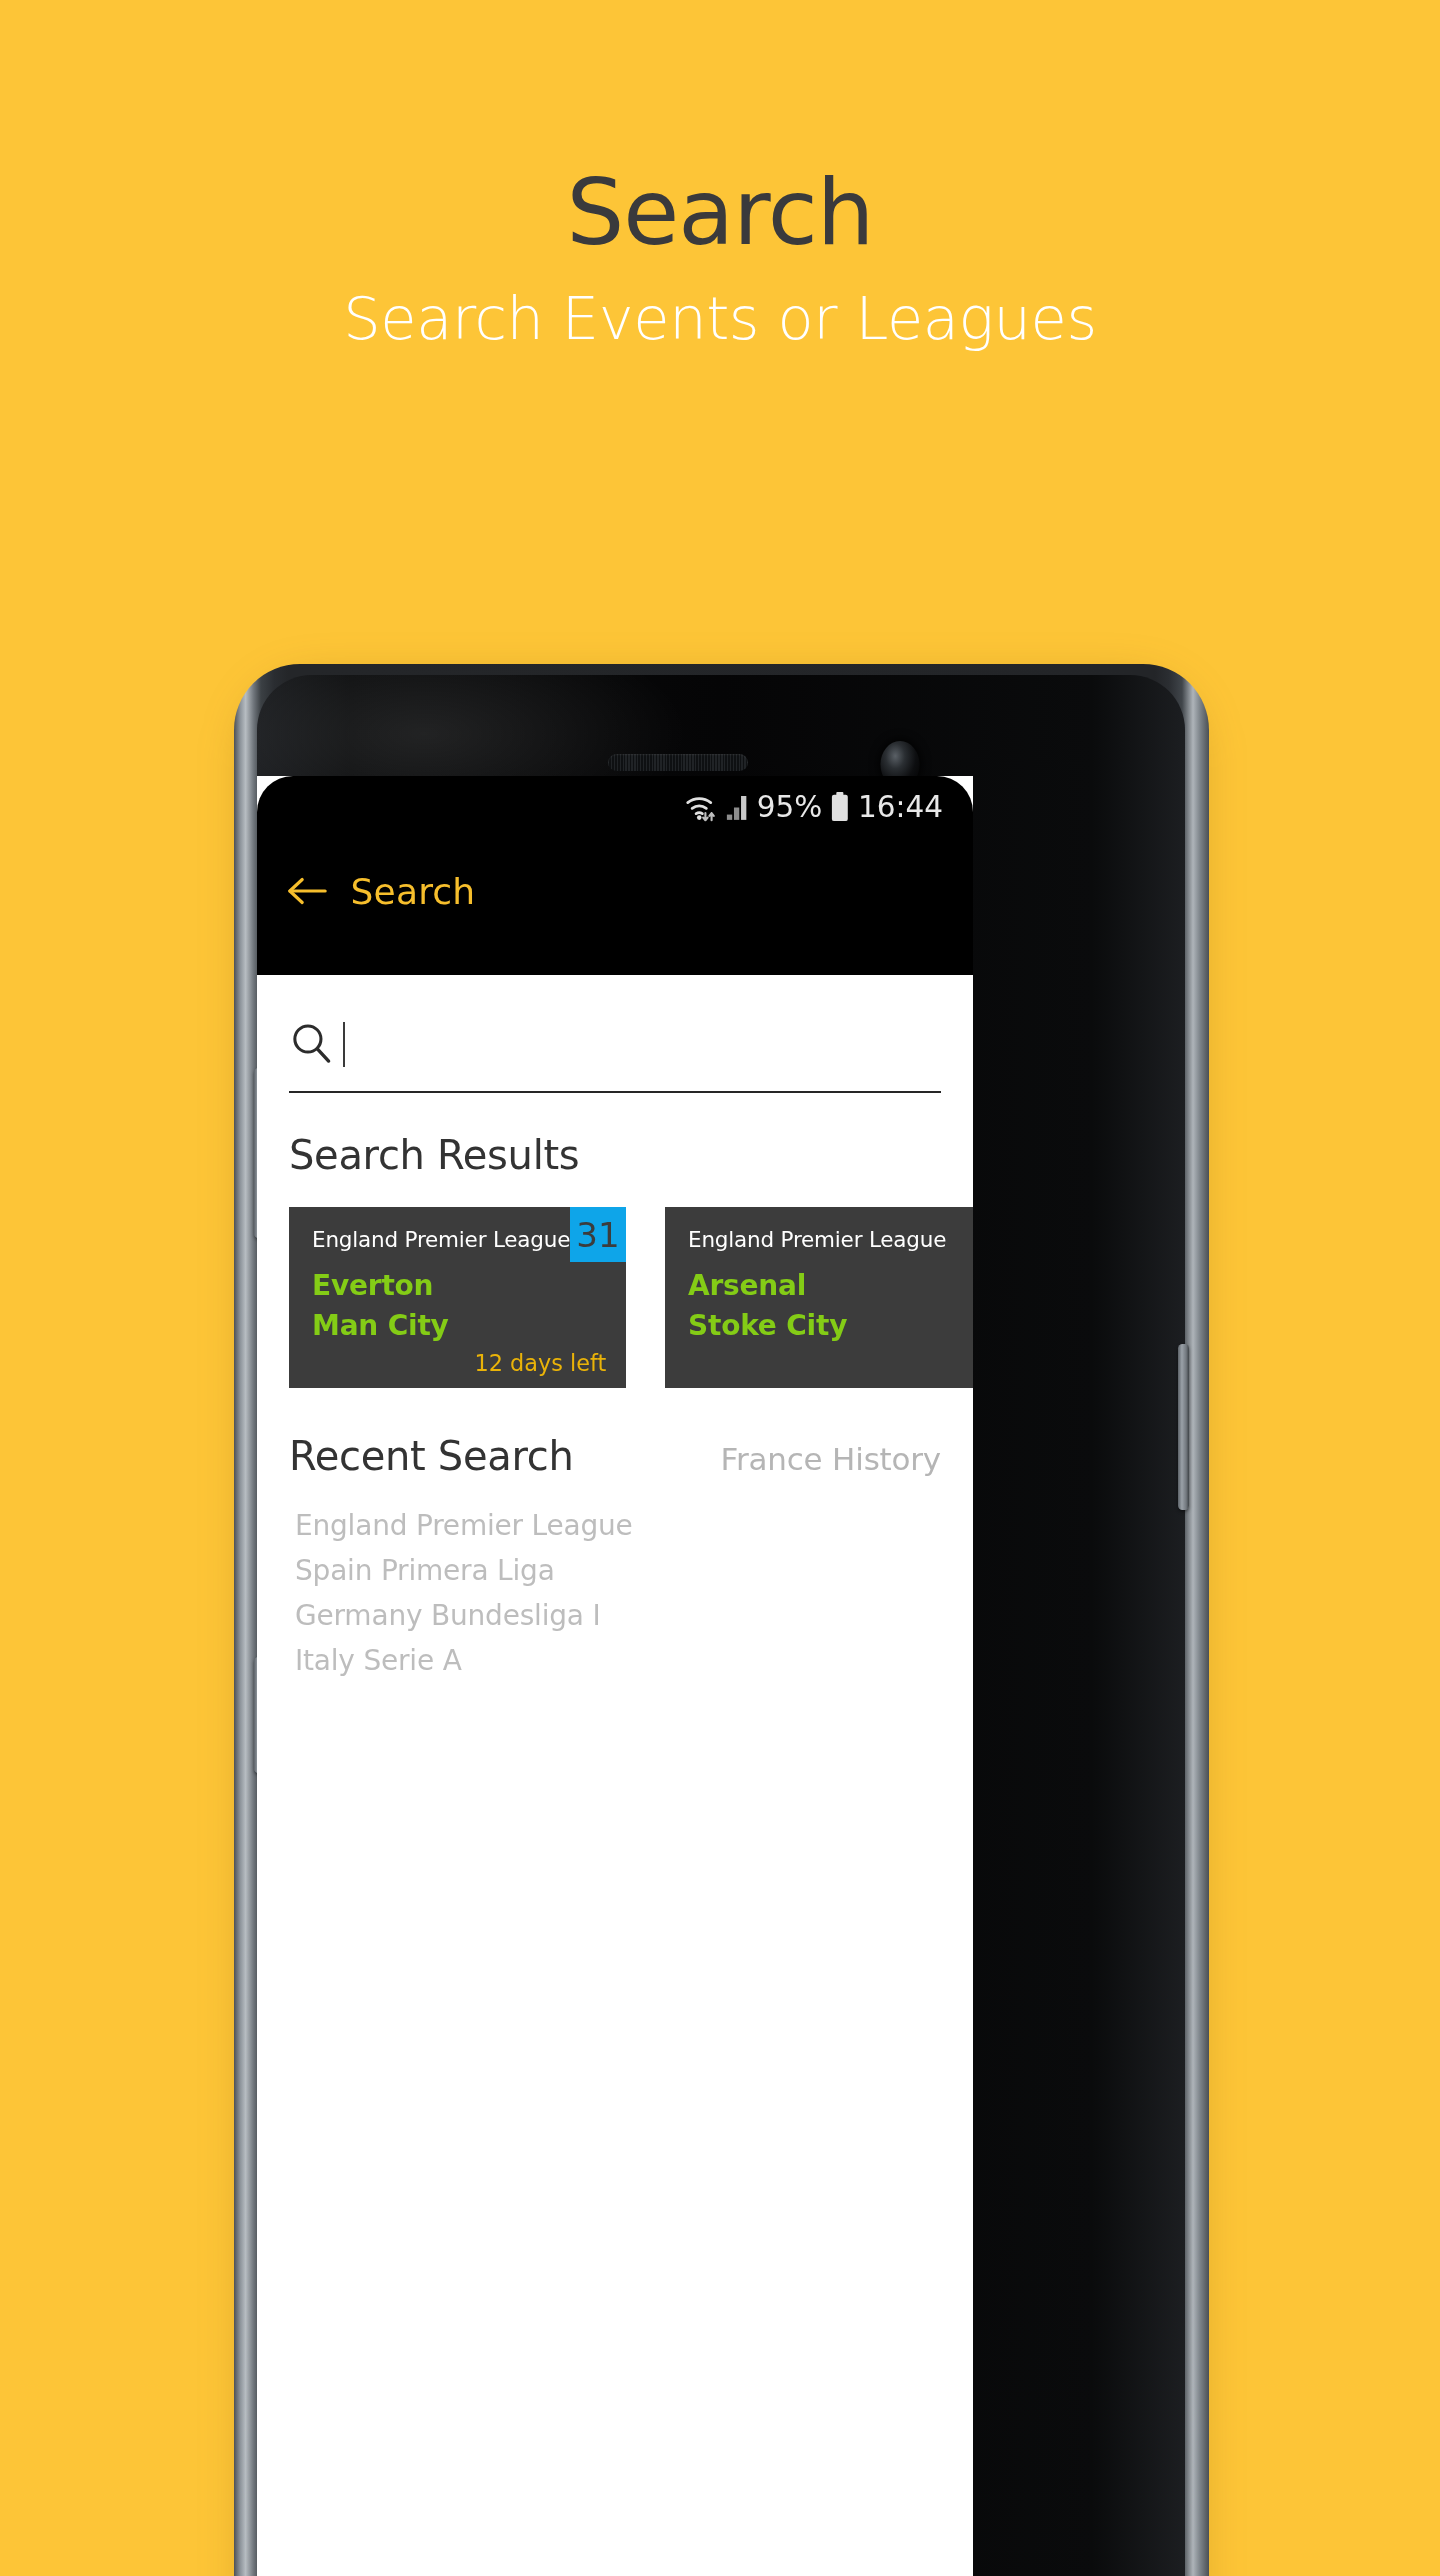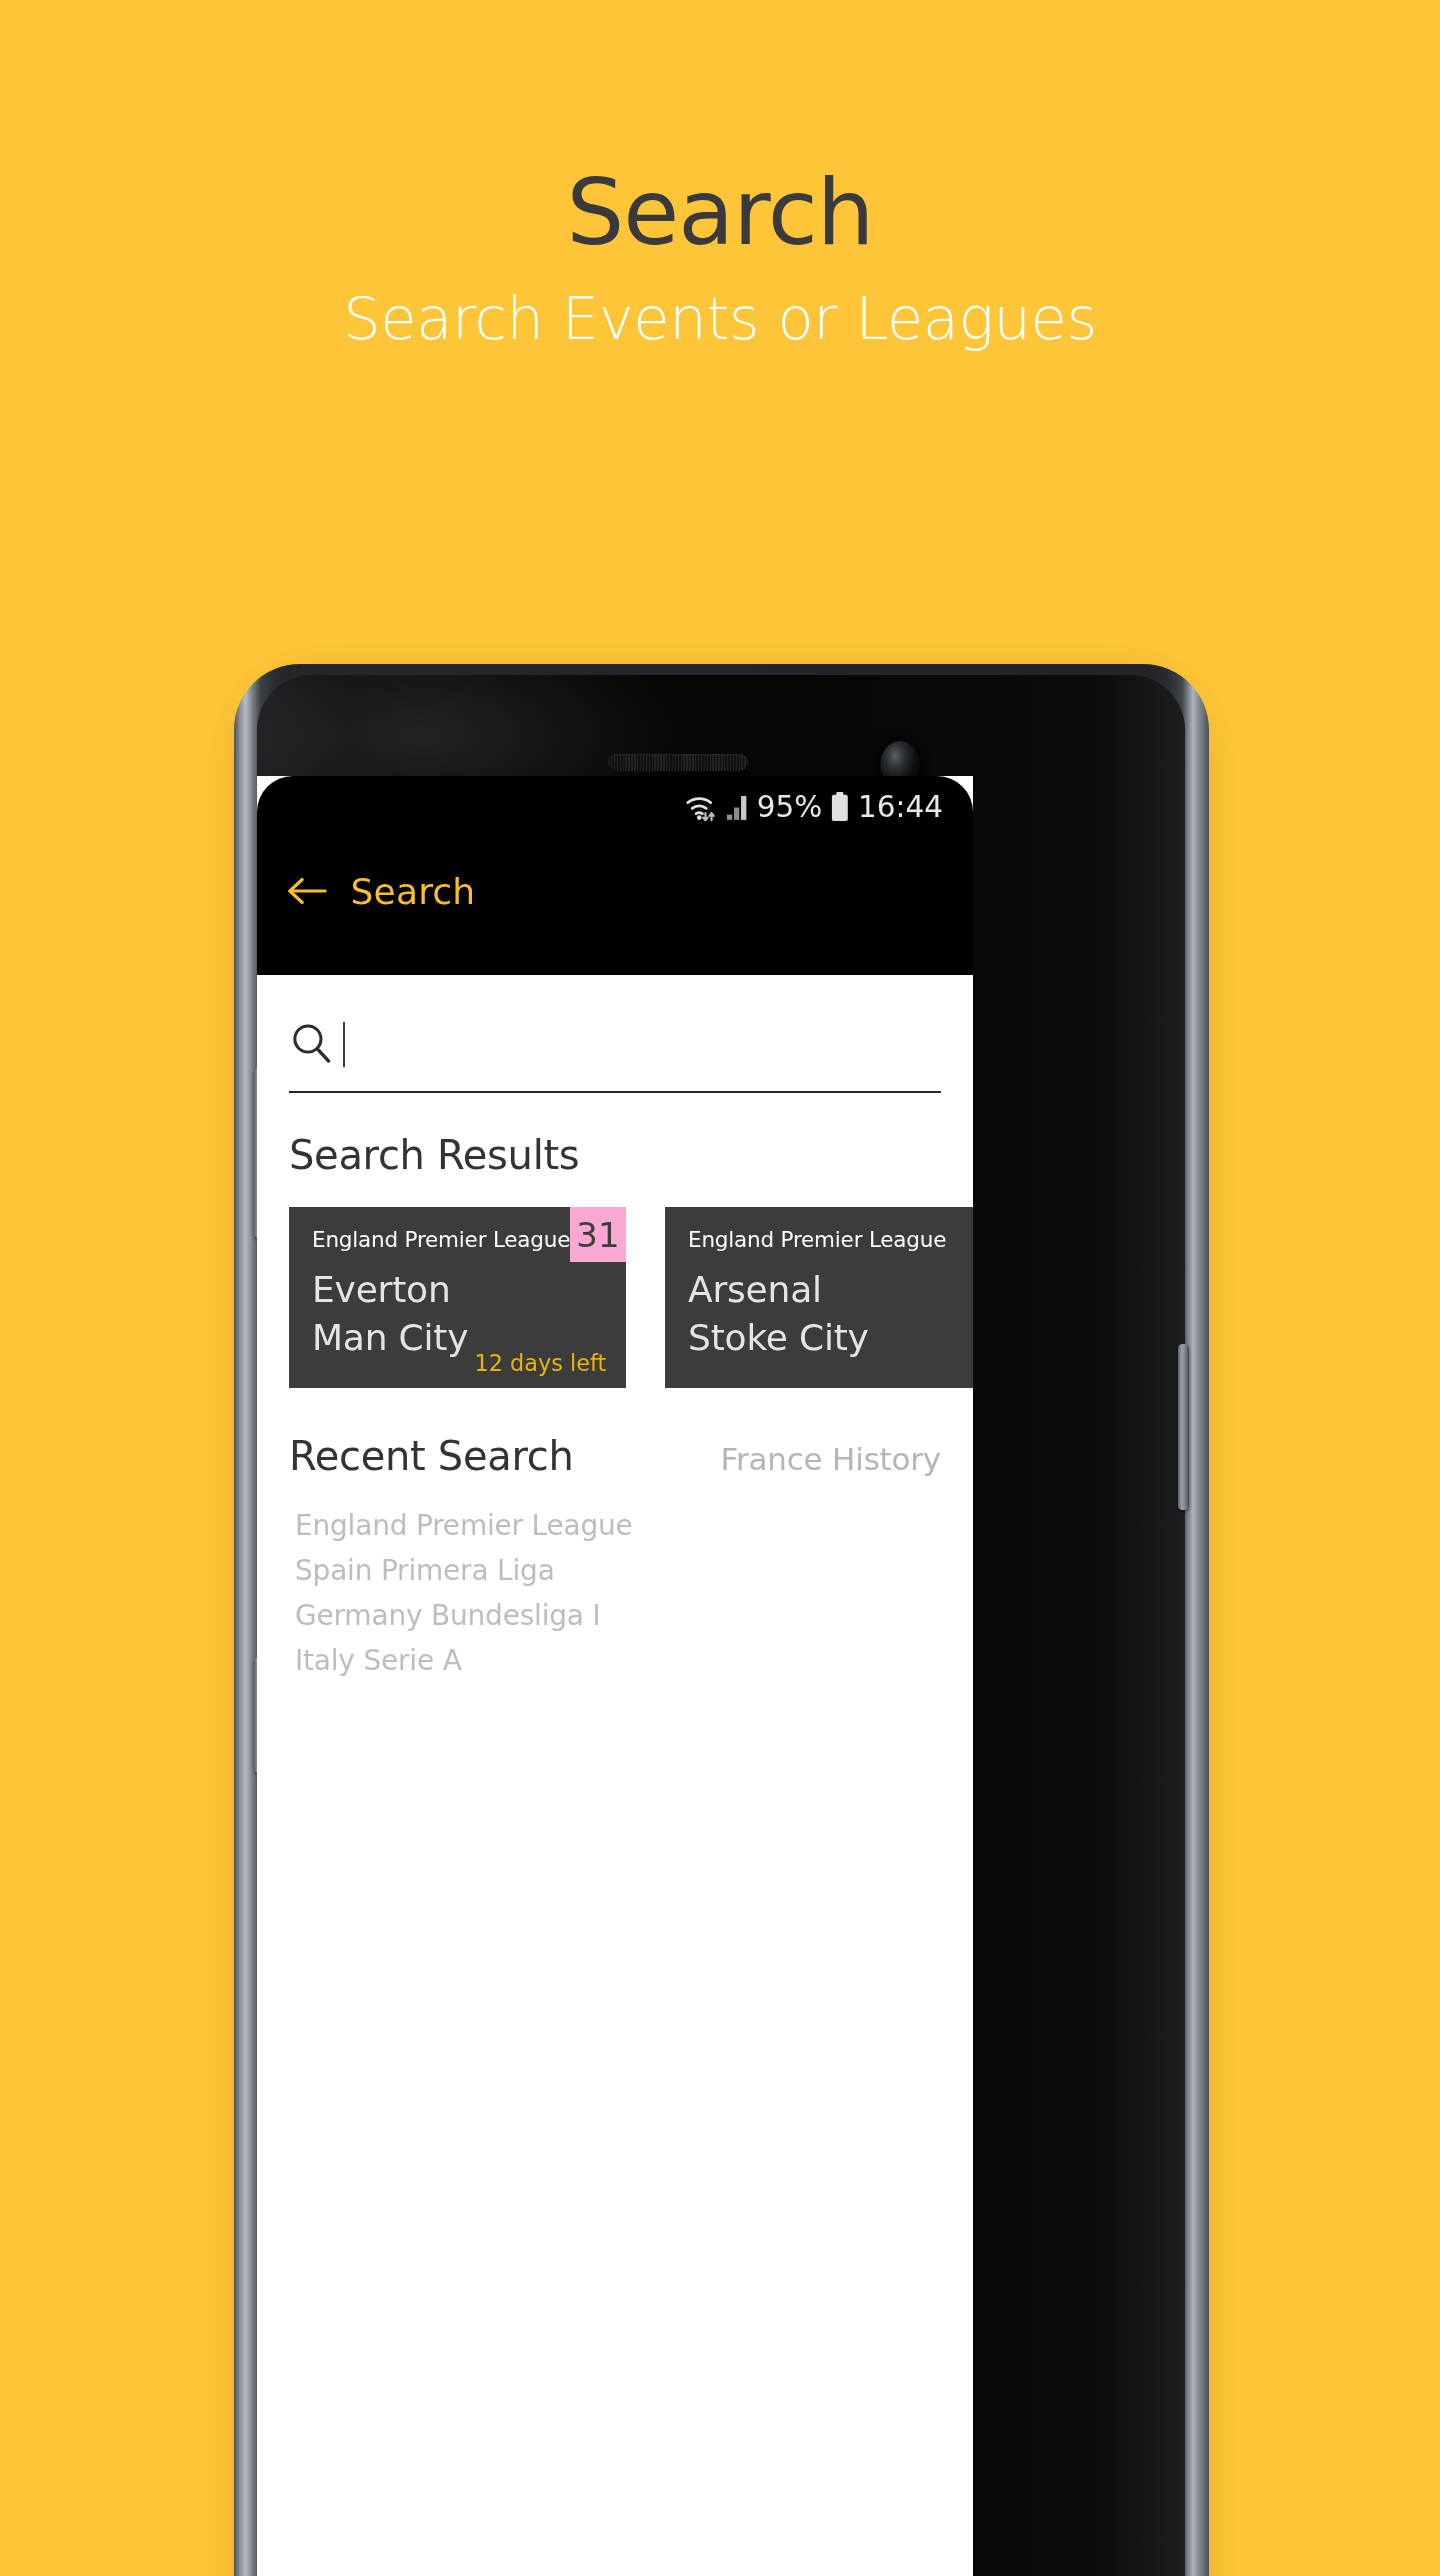--- a/index.html
+++ b/index.html
@@ -229,23 +229,23 @@
   }
   .card-league {
     color: #FFFFFF;
     font-size: 21.5px;
     font-weight: 400;
     letter-spacing: -0.2px;
     white-space: nowrap;
     font-family: "DejaVu Sans", sans-serif;
   }
   .card-team {
-    color: #e5e5e5;
-    font-size: 36px;
-    font-weight: 400;
+    color: #84cc16;
+    font-size: 28px;
+    font-weight: 700;
     letter-spacing: -0.2px;
     white-space: nowrap;
     font-family: "DejaVu Sans", sans-serif;
   }
   .card-team.t1 { margin-top: 17px; }
   .card-team.t2 { margin-top: 7.2px; }
   .card-days {
     position: absolute;
     right: 19.7px;
     bottom: 12.5px;
@@ -254,21 +254,21 @@
     font-weight: 400;
     white-space: nowrap;
     font-family: "DejaVu Sans", sans-serif;
   }
   .card-badge {
     position: absolute;
     right: 0;
     top: 0;
     width: 56px;
     height: 55px;
-    background: #f9a8d4;
+    background: #0ea5e9;
     color: #3C3C3C;
     font-size: 34px;
     font-weight: 400;
     display: flex;
     align-items: center;
     justify-content: center;
     font-family: "DejaVu Sans", sans-serif;
   }
 
   

